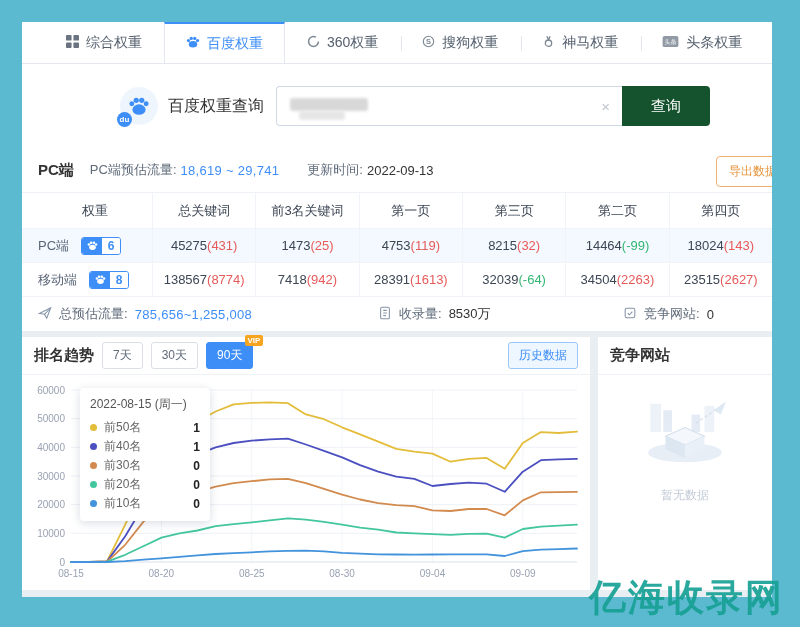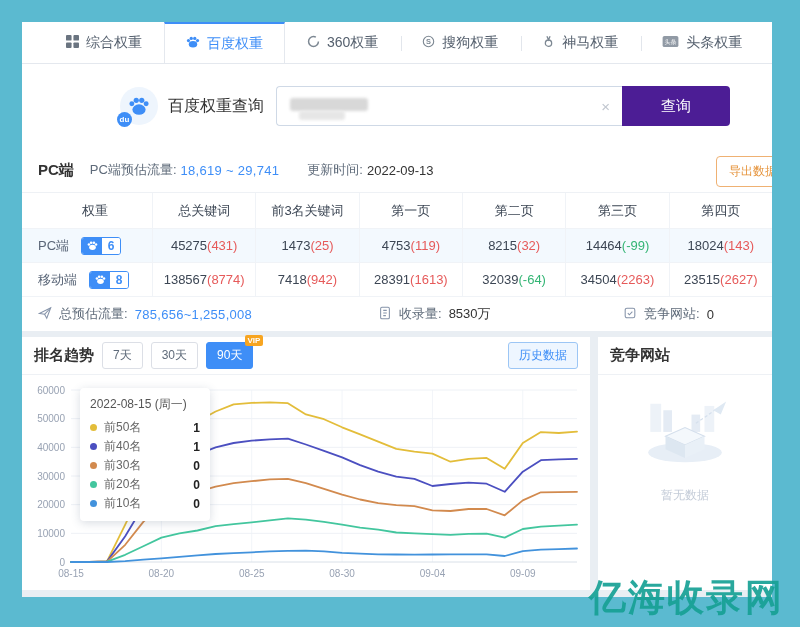--- a/index.html
+++ b/index.html
@@ -16,21 +16,21 @@
 
   
   .search-row { display:flex; align-items:center; padding:22px 0 22px 98px; background:#fff; }
   .b-logo { width:38px; height:38px; border-radius:50%; background:#eef5fd; position:relative; display:flex; align-items:center; justify-content:center; flex:0 0 38px;text-align:center; }
   .b-logo .du { position:absolute; left:-3px; bottom:-2px; width:15px; height:15px; border-radius:50%; background:#3e8ef7; color:#fff; font-size:8px; font-weight:bold; display:flex; align-items:center; justify-content:center; }
   .search-title { font-size:16px; color:#333; margin:0 12px 0 10px; white-space:nowrap; }
   .search-box { position:relative; width:346px; height:40px; border:1px solid #cfd9e6; border-right:none; border-radius:4px 0 0 4px; background:#fff; }
   .censor1 { position:absolute; left:13px; top:11px; width:78px; height:13px; background:#d8d8d8; border-radius:3px; filter:blur(1.5px); }
   .censor2 { position:absolute; left:22px; top:24px; width:46px; height:9px; background:#e6e6e6; border-radius:3px; filter:blur(1.5px); }
   .clear-x { position:absolute; right:12px; top:50%; transform:translateY(-50%); color:#c0c6cf; font-size:15px; cursor:pointer; }
-  .search-btn { width:108px; height:40px; background:#4c1d95; color:#fff; font-size:15px; border:none; border-radius:0 4px 4px 0; cursor:pointer; }
+  .search-btn { width:88px; height:40px; background:#14532d; color:#fff; font-size:15px; border:none; border-radius:0 4px 4px 0; cursor:pointer; }
 
   
   .stats-row { position:relative; display:flex; align-items:center; height:44px; padding-left:16px; background:#fff; font-size:13px; color:#5f6b7a; }
   .stats-row .device { font-size:15px; font-weight:bold; color:#333; margin-right:16px; }
   .stats-row .lbl { margin-right:4px; }
   .stats-row .traffic { color:#3e8ef7; margin-right:28px; letter-spacing:.3px; }
   .stats-row .upd { color:#333; }
   .export-btn { position:absolute; right:-18px; top:8px; border:1px solid #efb173; color:#e6943c; background:#fff; font-size:12px; padding:6px 12px; border-radius:4px; white-space:nowrap; cursor:pointer; }
 
   
@@ -168,22 +168,22 @@
       <span class="upd">2022-09-13</span>
       <button class="export-btn">导出数据</button>
     </div>
 
     <div class="table">
       <div class="trow head">
         <div class="tcell first" style="justify-content:center">权重</div>
         <div class="tcell">总关键词</div>
         <div class="tcell">前3名关键词</div>
         <div class="tcell">第一页</div>
+        <div class="tcell">第三页</div>
         <div class="tcell">第二页</div>
-        <div class="tcell">第三页</div>
         <div class="tcell">第四页</div>
       </div>
       <div class="trow hl">
         <div class="tcell first">
           <span class="dev-name">PC端</span>
           <span class="badge">
             <span class="pawbox">
                 <svg width="11" height="11" viewBox="0 0 16 16">
                   <g fill="#fff">
                     <ellipse cx="8" cy="10.6" rx="4.8" ry="3.8"></ellipse>

